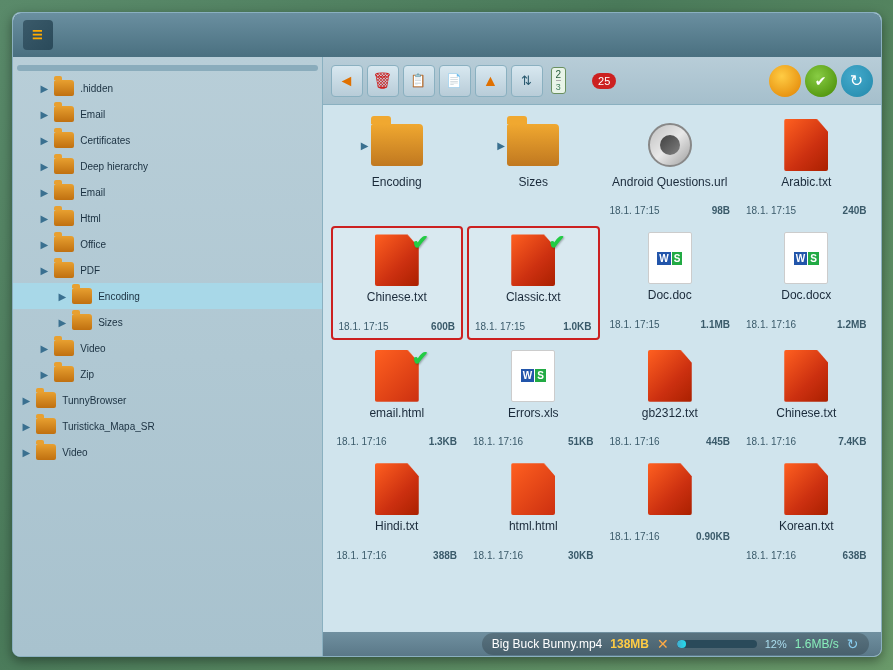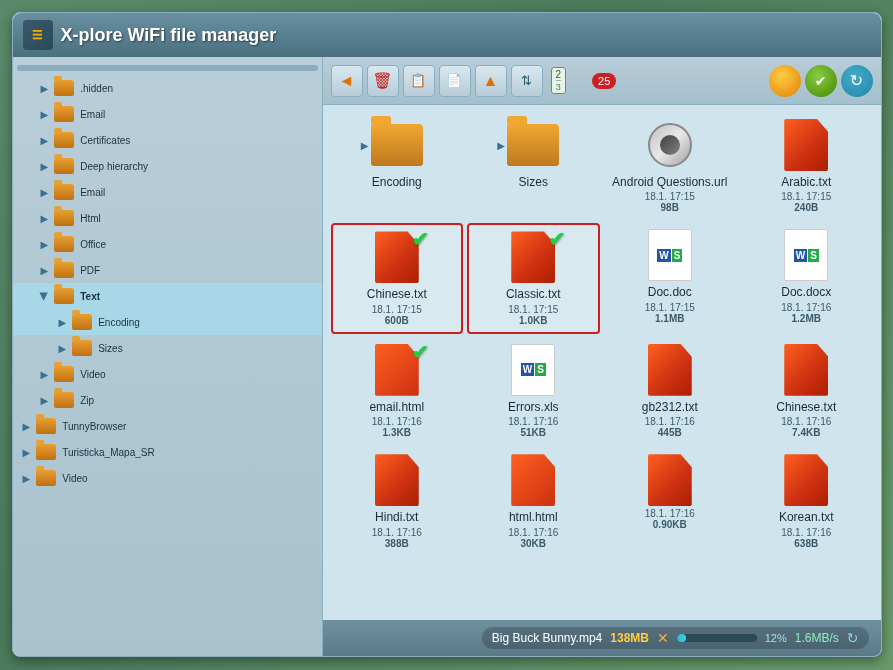--- a/index.html
+++ b/index.html
@@ -343,34 +343,33 @@
       color: #1a2a3a;
       text-align: center;
       margin-top: 4px;
       word-break: break-all;
       line-height: 1.2;
     }
     .file-meta {
       font-size: 10px;
       color: #3a5a6a;
       text-align: center;
-      margin-top: 2px;
+      margin-top: 16px;
       width: 100%;
       display: flex;
       justify-content: space-between;
       padding: 0 2px;
-      flex-direction: column;
     }
     .file-date { color: #3a5a6a; }
     .file-size { color: #3a5a6a; font-weight: bold; }
 
     
     .bottom-bar {
       background: linear-gradient(180deg, #7090a0, #5a7888);
-      height: 36px;
+      height: 24px;
       display: flex;
       align-items: center;
       padding: 0 12px;
       gap: 8px;
       justify-content: flex-end;
     }
     .download-info {
       display: flex;
       align-items: center;
       gap: 8px;
@@ -426,21 +425,20 @@
 </head>
 <body>
 
 <div class="app-window">
 
   <div class="title-bar">
     <div class="title-left">
       <div class="app-icon-box">
         <span style="font-size:12px;">☰</span>
       </div>
-      <span class="title-text">X-plore WiFi file manager</span>
     </div>
   </div>
 
   <div class="main-content">
 
     <div class="sidebar">
 
       <div style="height:6px;background:#8aacbc;margin:0 4px 4px;border-radius:3px;"></div>
 
       <div class="sidebar-item sub">
@@ -477,25 +475,20 @@
         <span class="chevron">▶</span>
         <div class="folder-icon"></div>
         <span class="sidebar-label">Office</span>
       </div>
       <div class="sidebar-item sub">
         <span class="chevron">▶</span>
         <div class="folder-icon"></div>
         <span class="sidebar-label">PDF</span>
       </div>
 
-      <div class="sidebar-item sub selected" style="background:#a8d8e8; font-weight:bold;">
-        <span class="chevron" style="transform:rotate(90deg); display:inline-block;">▶</span>
-        <div class="folder-icon"></div>
-        <span class="sidebar-label">Text</span>
-      </div>
 
       <div class="sidebar-item sub2 selected" style="background:#a8d8e8;">
         <span class="chevron">▶</span>
         <div class="folder-icon"></div>
         <span class="sidebar-label">Encoding</span>
       </div>
 
       <div class="sidebar-item sub2">
         <span class="chevron">▶</span>
         <div class="folder-icon"></div>

